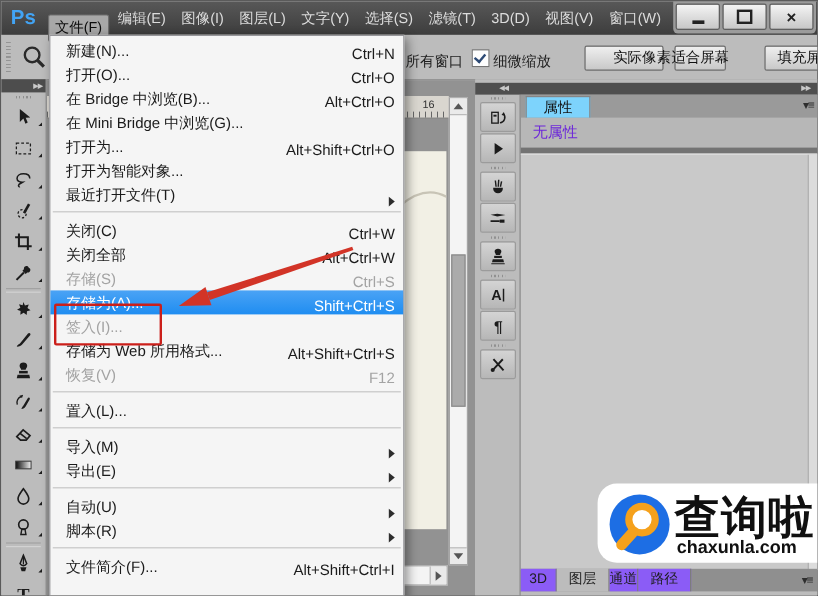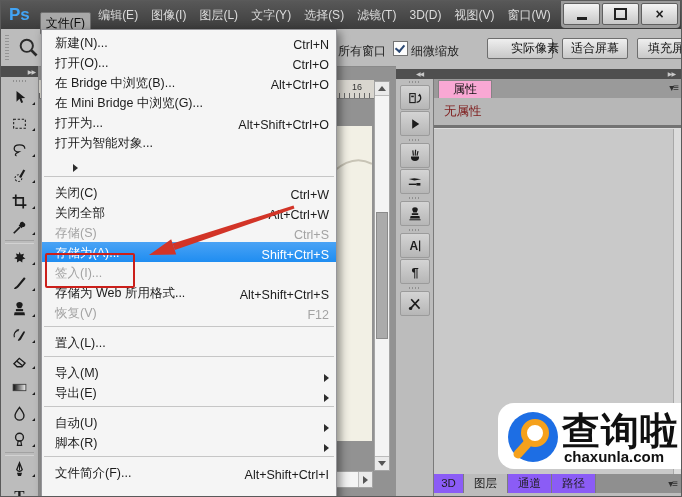--- a/index.html
+++ b/index.html
@@ -70,25 +70,25 @@
   .rd-header{position:absolute;left:0;top:3px;right:0;height:10px;background:#4f4f4f;
     display:flex;align-items:center;justify-content:space-between;padding:0 8px 0 20px;}
   .icondock{position:absolute;left:0;top:13px;width:37px;bottom:0;background:#bcbcbc;border-right:1px solid #7a7a7a;}
   .dock-grip{height:5px;display:flex;justify-content:center;align-items:center;}
   .dock-grip div{width:12px;height:2px;background:repeating-linear-gradient(90deg,#909090 0 1px,transparent 1px 3px);}
   .dock-btn{width:30px;height:25px;margin:1px auto;background:linear-gradient(#d4d4d4,#b6b6b6);
     border:1px solid #9b9b9b;border-radius:2px;display:flex;align-items:center;justify-content:center;box-sizing:border-box;}
   .dock-btn svg{width:16px;height:16px;}
   .propdock{position:absolute;left:38px;top:13px;right:0;bottom:0;background:#b7b7b7;}
   .tabstrip{position:absolute;left:0;right:0;top:0;height:19px;background:#9a9a9a;}
-  .ptab{position:absolute;left:4px;top:1px;height:18px;padding:0 14px;background:#f9a8d4;
+  .ptab{position:absolute;left:4px;top:1px;height:18px;padding:0 14px;background:#7dd3fc;
     border:1px solid #858585;border-bottom:none;font-size:12px;color:#111;display:flex;align-items:center;box-sizing:border-box;}
   .pmenu{position:absolute;right:5px;top:3px;font-size:10px;color:#2e2e2e;letter-spacing:-1px;}
-  .noprops{position:absolute;left:0;right:0;top:19px;height:30px;border-bottom:3px solid #737373;
-    font-size:12.5px;color:#7f1d1d;display:flex;align-items:center;padding-left:10px;box-sizing:border-box;}
+  .noprops{position:absolute;left:0;right:0;top:19px;height:30px;border-bottom:5px solid #737373;
+    font-size:12.5px;color:#6d28d9;display:flex;align-items:center;padding-left:10px;box-sizing:border-box;}
   .propbody{position:absolute;left:0;right:0;top:49px;height:346px;background:#c9c9c9;border-top:1px solid #dedede;}
   .gutter{position:absolute;right:0;top:0;bottom:0;width:9px;background:#dcdcdc;border-left:1px solid #a8a8a8;}
   .bottomtabs{position:absolute;left:0;right:0;top:395px;height:19px;background:#8f8f8f;display:flex;}
   .btab{height:19px;line-height:19px;font-size:11.5px;color:#1d1d1d;text-align:center;
     background:#8b5cf6;border-right:1px solid #7c7c7c;box-sizing:border-box;}
   .btab.active{background:#bcbcbc;}
   .btabs-menu{position:absolute;right:6px;top:4px;font-size:10px;color:#2e2e2e;letter-spacing:-1px;}
   .belowtabs{position:absolute;left:0;right:0;top:414px;bottom:0;background:#bcbcbc;}
   
   .filemenu{position:absolute;left:40px;top:28px;width:296px;height:475px;background:#f5f5f5;
@@ -178,21 +178,21 @@
     <svg class="ob-zoomicon" width="22" height="22" viewBox="0 0 18 18">
       <circle cx="8" cy="8" r="5" fill="none" stroke="#2a2a2a" stroke-width="1.6"></circle>
       <path d="M11.8 11.8 L16 16" stroke="#2a2a2a" stroke-width="2.2"></path>
     </svg>
     <span class="ob-label" style="left:337px;">所有窗口</span>
     <div class="ob-checkbox">
         <div class="ob-check"></div>
       </div>
     <span class="ob-label" style="left:410px;">细微缩放</span>
     <div class="ob-btn" style="left:486px;width:66px;padding-left:30px;">实际像素</div>
-    <div class="ob-btn" style="left:561px;width:66px;">适合屏幕</div>
+    <div class="ob-btn" style="left:561px;width:43px;">适合屏幕</div>
     <div class="ob-btn" style="left:636px;width:70px;">填充屏幕</div>
   </div>
 
   <div class="toolbar">
     <div class="tb-header">
       <span class="dbl-arrow">▶▶</span>
     </div>
     <div class="tb-grip">
         <div></div>
       </div>
@@ -376,21 +376,21 @@
         <div class="ptab">属性</div>
         <span class="pmenu">▾≡</span>
       </div>
       <div class="noprops">无属性</div>
       <div class="propbody">
         <div class="gutter"></div>
       </div>
       <div class="bottomtabs" id="bottomtabs">
           <div class="btab" style="width: 30px;">3D</div>
           <div class="btab active" style="width: 44px;">图层</div>
-          <div class="btab" style="width: 44px;">通道</div>
+          <div class="btab" style="width: 24px;">通道</div>
           <div class="btab" style="width: 44px;">路径</div>
         </div>
       <span class="btabs-menu" style="position:absolute;top:399px;right:6px;font-size:10px;color:#2e2e2e;letter-spacing:-1px;">▾≡</span>
       <div class="belowtabs"></div>
     </div>
   </div>
 
   <div class="filemenu" id="filemenu">
       <div class="menu-item">
         <span class="mi-label">新建(N)...</span>
@@ -410,20 +410,21 @@
       </div>
       <div class="menu-item">
         <span class="mi-label">打开为...</span>
         <span class="mi-shortcut">Alt+Shift+Ctrl+O</span>
       </div>
       <div class="menu-item">
         <span class="mi-label">打开为智能对象...</span>
         <span class="mi-shortcut"></span>
       </div>
       <div class="menu-item">
+        <span class="mi-label">最近打开文件(T)</span>
         <span class="mi-shortcut"></span>
         <span class="mi-sub"></span>
       </div>
       <div class="menu-sep"></div>
       <div class="menu-item">
         <span class="mi-label">关闭(C)</span>
         <span class="mi-shortcut">Ctrl+W</span>
       </div>
       <div class="menu-item">
         <span class="mi-label">关闭全部</span>

